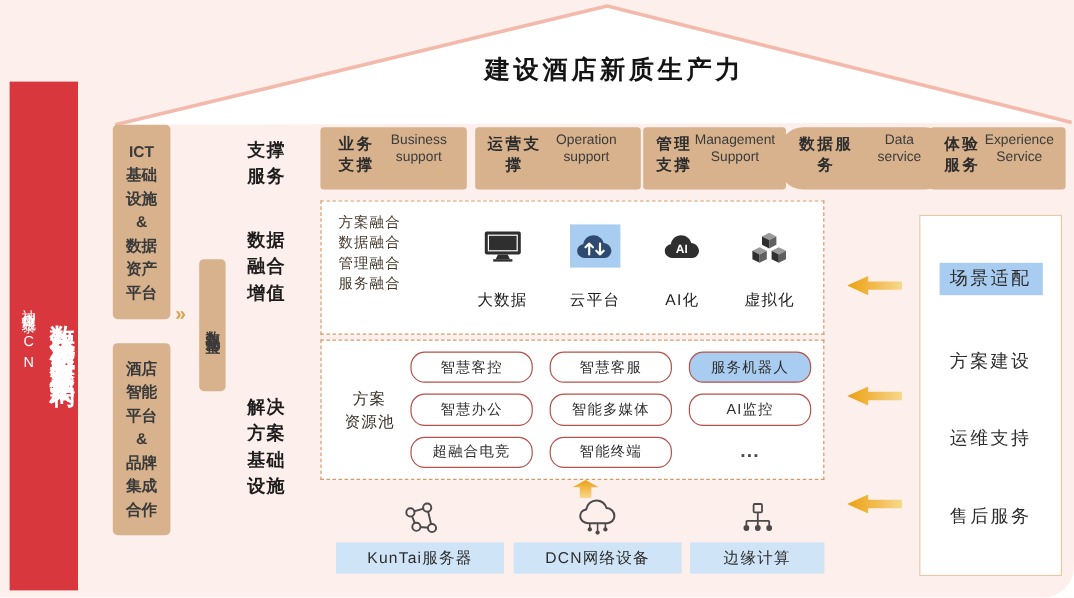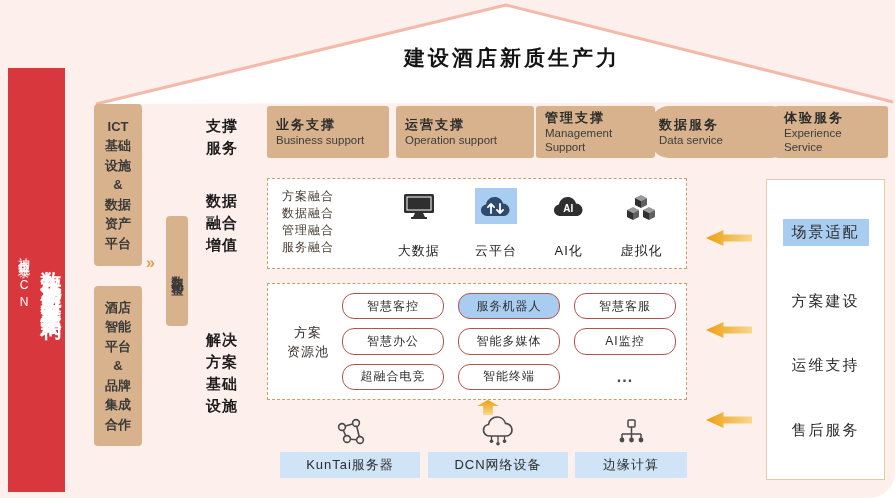--- a/index.html
+++ b/index.html
@@ -22,31 +22,31 @@
   .flow-chevron{position:absolute;left:146px;top:254px;font-size:16px;font-weight:bold;color:#d9a24a;z-index:2;}
   .transform-tab{position:absolute;left:166px;top:216px;width:22px;height:110px;background:#d7b28c;border-radius:4px;display:flex;align-items:center;justify-content:center;writing-mode:vertical-lr;text-orientation:upright;font-size:12px;font-weight:bold;color:#3a3a3a;letter-spacing:2px;z-index:2;}
 
   
   .row-label{position:absolute;left:206px;font-size:15px;font-weight:bold;color:#1d1d1d;line-height:22px;letter-spacing:1px;white-space:pre-line;z-index:2;}
   .row-label.l1{top:115px;}
   .row-label.l2{top:190px;}
   .row-label.l3{top:329px;}
 
   
-  .support-box{position:absolute;top:106px;height:52px;background:#d7b28c;border-radius:3px;box-sizing:border-box;padding:5px 9px;display:flex;flex-direction:column;justify-content:center;z-index:2;}
+  .support-box{position:absolute;top:106px;height:52px;background:#d7b28c;border-radius:3px;box-sizing:border-box;padding:5px 9px;display:flex;flex-direction:row;justify-content:center;z-index:2;text-align:center;}
   .support-box .zh{font-size:13px;font-weight:bold;color:#2d2d2d;letter-spacing:2px;}
   .support-box .en{font-size:11.5px;color:#3c3c3c;line-height:1.2;}
   .sb0{left:267px;width:122px;}
   .sb1{left:396px;width:138px;}
   .sb2{left:524px;width:119px;margin-left:12px;}
   .sb3{left:650px;width:140px;border-radius:19px;}
   .sb4{left:775px;width:113px;}
 
   
-  .fusion-box{position:absolute;left:267px;top:178px;width:420px;height:91px;background:#ffffff;border:1px dashed #d49a6a;box-sizing:border-box;z-index:2;}
+  .fusion-box{position:absolute;left:267px;top:167px;width:420px;height:112px;background:#ffffff;border:1px dashed #d49a6a;box-sizing:border-box;z-index:2;}
   .fusion-list{position:absolute;left:14px;top:9px;font-size:12px;line-height:17px;color:#44392e;letter-spacing:1px;white-space:pre-line;}
   .fusion-icons{position:absolute;left:112px;right:6px;top:4px;bottom:4px;display:flex;justify-content:space-around;align-items:center;}
   .fusion-item{display:flex;flex-direction:column;align-items:center;gap:18px;}
   .icon-wrap{height:36px;display:flex;align-items:center;justify-content:center;}
   .icon-wrap.highlight{background:#a9cdf0;width:42px;}
   .fusion-item .lbl{font-size:13px;color:#1d1d1d;letter-spacing:1px;}
 
   
   .right-panel{position:absolute;left:766px;top:179px;width:119px;height:301px;background:#ffffff;border:1px solid #e3cba9;box-sizing:border-box;display:flex;flex-direction:column;justify-content:space-around;align-items:center;padding:16px 0;z-index:2;}
   .right-item{font-size:15px;color:#2c2c2c;letter-spacing:2px;}
@@ -213,22 +213,22 @@
   <div class="arrow-left al1"></div>
   <div class="arrow-left al2"></div>
   <div class="arrow-left al3"></div>
   <div class="arrow-up"></div>
 
   <div class="pool-box">
     <div class="pool-label">方案
 资源池</div>
     <div class="pool-grid">
       <div class="pill">智慧客控</div>
+      <div class="pill">智慧客服</div>
       <div class="pill highlight">服务机器人</div>
-      <div class="pill">智慧客服</div>
       <div class="pill">智慧办公</div>
       <div class="pill">智能多媒体</div>
       <div class="pill">AI监控</div>
       <div class="pill">超融合电竞</div>
       <div class="pill">智能终端</div>
       <div class="pill plain">...</div>
     </div>
   </div>
 
   <div class="bottom-item bi0">

